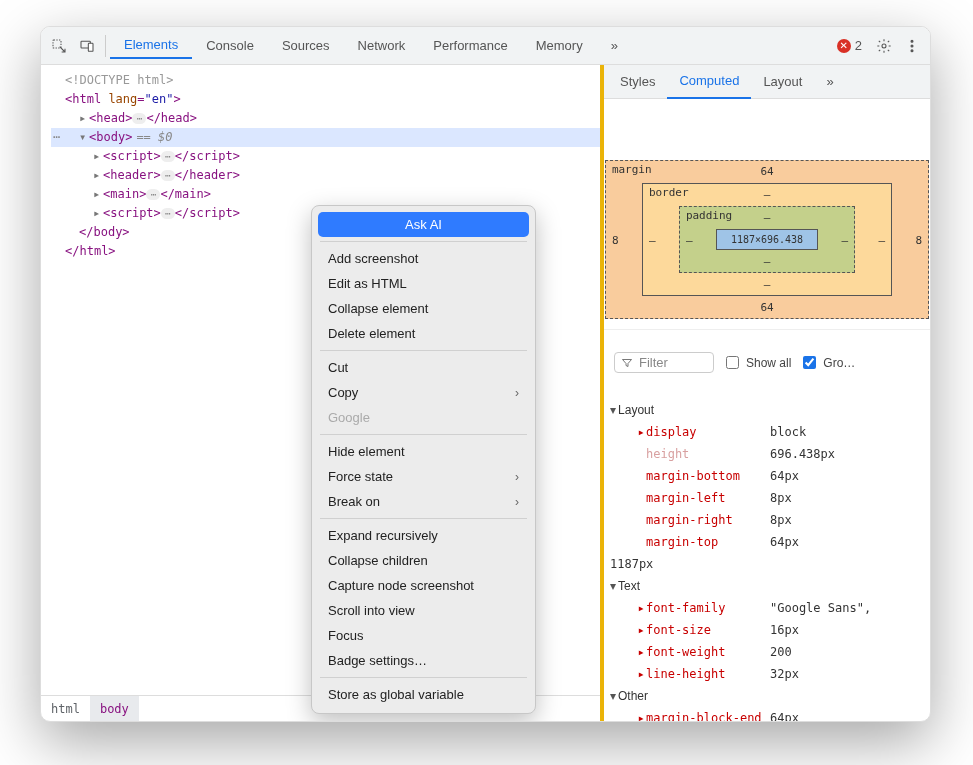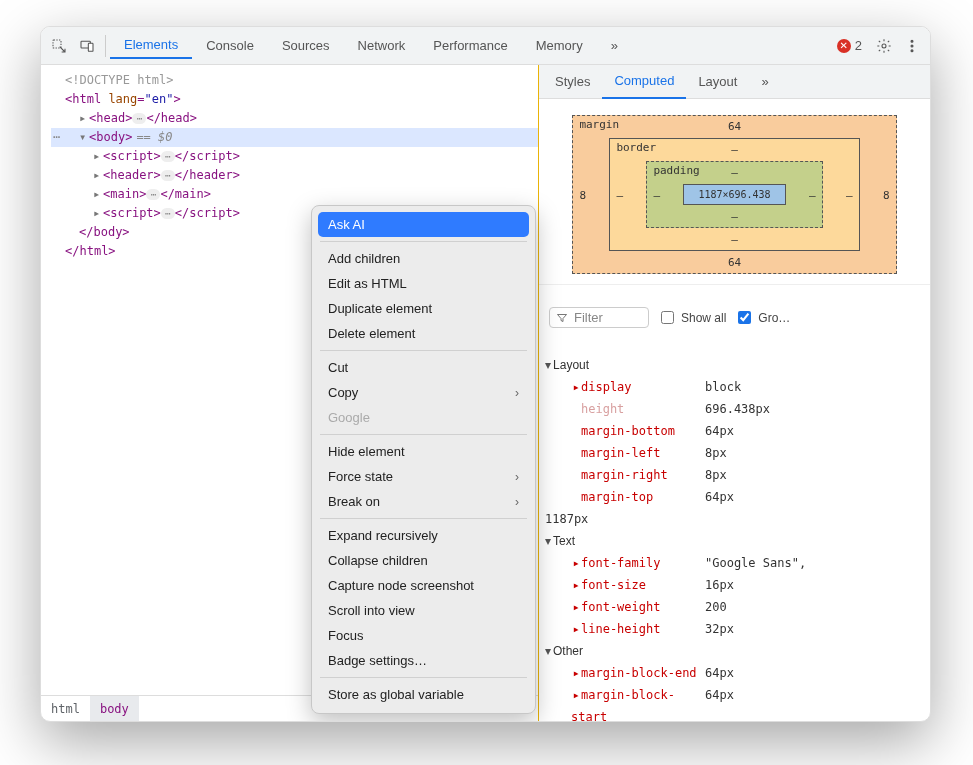--- a/index.html
+++ b/index.html
@@ -8,40 +8,40 @@
 .toolbar { display:flex; align-items:center; height:38px; border-bottom:1px solid #ddd; background:#f1f3f4; padding:0 4px;}
 .tool-btn { display:flex; align-items:center; justify-content:center; width:28px; height:28px; color:#555;}
 .tabs { display:flex; align-items:center; height:38px; }
 .tab { padding:0 14px; height:26px; display:flex; align-items:center; color:#555; cursor:pointer;}
 .tab.active { color:#1a73e8; border-bottom:2px solid #1a73e8; font-weight:500;}
 .spacer { flex:1;}
 .error-badge { display:flex; align-items:center; gap:4px; color:#555; margin-right:8px;}
 .err-circle { width:14px; height:14px; border-radius:50%; background:#d93025; color:#fff; font-size:10px; display:flex; align-items:center; justify-content:center;}
 .main { flex:1; display:flex; min-height:0;}
 .left { flex:1; display:flex; flex-direction:column; min-width:0; position:relative;}
-.right { width:392px; border-left:1px solid #eab308; display:flex; flex-direction:column; min-height:0;}
+.right { width:330px; border-left:4px solid #eab308; display:flex; flex-direction:column; min-height:0;}
 .dom { flex:1; font-family: Menlo, Consolas, monospace; font-size:12px; line-height:19px; padding:6px 0 6px 10px; overflow:auto; white-space:nowrap;}
 .line { padding-left:14px;}
 .indent1{padding-left:28px;} .indent2{padding-left:42px;}
 .selected-line { background:#dbe7ff;}
 .caret { display:inline-block; width:10px; color:#777;}
 .tagc { color:#881280;} .attrn{color:#994500;} .attrv{color:#1a1aa6;} .punct{color:#881280;} .ell{color:#888; background:#eee; border-radius:8px; padding:0 4px; font-size:10px;}
 .doctype{color:#999;}
 .eqsel { color:#888; font-style:italic; margin-left:4px;}
 .dots { position:absolute; left:2px; color:#888;}
 .crumbs { height:26px; border-top:1px solid #ddd; display:flex; align-items:center; font-family:Menlo,monospace; font-size:12px; color:#5f6368;}
 .crumb { padding:0 10px; height:26px; display:flex; align-items:center;}
 .crumb.sel { background:#e8eaed; color:#881280;}
 .subtabs { display:flex; align-items:center; border-bottom:1px solid #ddd; background:#f1f3f4; height:34px; padding:0 4px;}
 .subtab { padding:0 12px; height:34px; display:flex; align-items:center; color:#555; cursor:pointer; font-size:13px;}
 .subtab.active { color:#1a73e8; border-bottom:2px solid #1a73e8;}
 .boxmodel { padding:16px 10px 10px; background:#fff; display:flex; justify-content:center;}
 .bm { position:relative; font-family:Menlo,monospace; font-size:11px; color:#333;}
 .bm .layer { position:relative; padding:22px 36px; text-align:center;}
-.bm .margin { background:#f9cc9d; border:1px dashed #555;}
+.bm .margin { background:#f9cc9d; border:1px dashed #555;margin-top:45px;}
 .bm .border { background:#fdd99b; border:1px solid #555;}
 .bm .padding { background:#c4d08b; border:1px dashed #555;}
 .bm .content { background:#9fc4e7; border:1px solid #555; padding:4px 14px; font-size:10px;}
 .bm .lbl { position:absolute; top:2px; left:6px; font-size:11px;}
 .bm .val { position:absolute; font-size:11px; color:#333;}
 .bm .top{top:4px; left:50%; transform:translateX(-50%);} 
 .bm .bot{bottom:4px; left:50%; transform:translateX(-50%);} 
 .bm .lft{left:6px; top:50%; transform:translateY(-50%);} 
 .bm .rgt{right:6px; top:50%; transform:translateY(-50%);} 
 .filterbar { display:flex; align-items:center; gap:8px; padding:22px 10px; border-top:1px solid #eee; color:#444;}
@@ -51,21 +51,21 @@
 .props { flex:1; overflow:auto; font-family:Menlo,monospace; font-size:12px; line-height:22px; padding:4px 6px;}
 .group { color:#333; font-family:-apple-system,Arial; font-size:12px;}
 .group .gt{display:flex; align-items:center; gap:2px;}
 .prow { display:flex;}
 .pk { color:#c80000; width:160px; padding-left:26px;}
 .pk.dim { color:#d8a0a0;}
 .pv { color:#333;}
 .prow .tri { display:inline-block; width:10px; text-align:center;}
 .ctx { position:absolute; left:270px; top:140px; width:225px; background:#ececec; border:1px solid #c7c7c7; border-radius:8px; box-shadow:0 8px 24px rgba(0,0,0,0.25); padding:6px; z-index:30;}
 .ctx-item { padding:5px 10px; border-radius:5px; font-size:13px; color:#222; display:flex; justify-content:space-between; align-items:center; cursor:default;}
-.ctx-item.hl { background:#2f7bff; color:#fff;}
+.ctx-item.hl { background:#2f7bff; color:#fff;justify-content:center;}
 .ctx-item.dis { color:#aaa;}
 .ctx-sep { height:1px; background:#d0d0d0; margin:4px 2px;}
 .chev { font-size:12px; color:#666;}
 svg.icon { width:16px; height:16px; stroke:#555; fill:none; stroke-width:1.6;}
 </style>
 </head>
 <body>
 
 <div class="shell">
   <div class="toolbar">
@@ -132,27 +132,27 @@
         <div class="crumb">html</div>
         <div class="crumb sel">body</div>
       </div>
 
       <div class="ctx" id="ctx">
           <div class="ctx-item hl">
             <span>Ask AI</span>
           </div>
           <div class="ctx-sep"></div>
           <div class="ctx-item">
-            <span>Add children</span>
+            <span>Add screenshot</span>
           </div>
           <div class="ctx-item">
             <span>Edit as HTML</span>
           </div>
           <div class="ctx-item">
-            <span>Duplicate element</span>
+            <span>Collapse element</span>
           </div>
           <div class="ctx-item">
             <span>Delete element</span>
           </div>
           <div class="ctx-sep"></div>
           <div class="ctx-item">
             <span>Cut</span>
           </div>
           <div class="ctx-item">
             <span>Copy</span>

